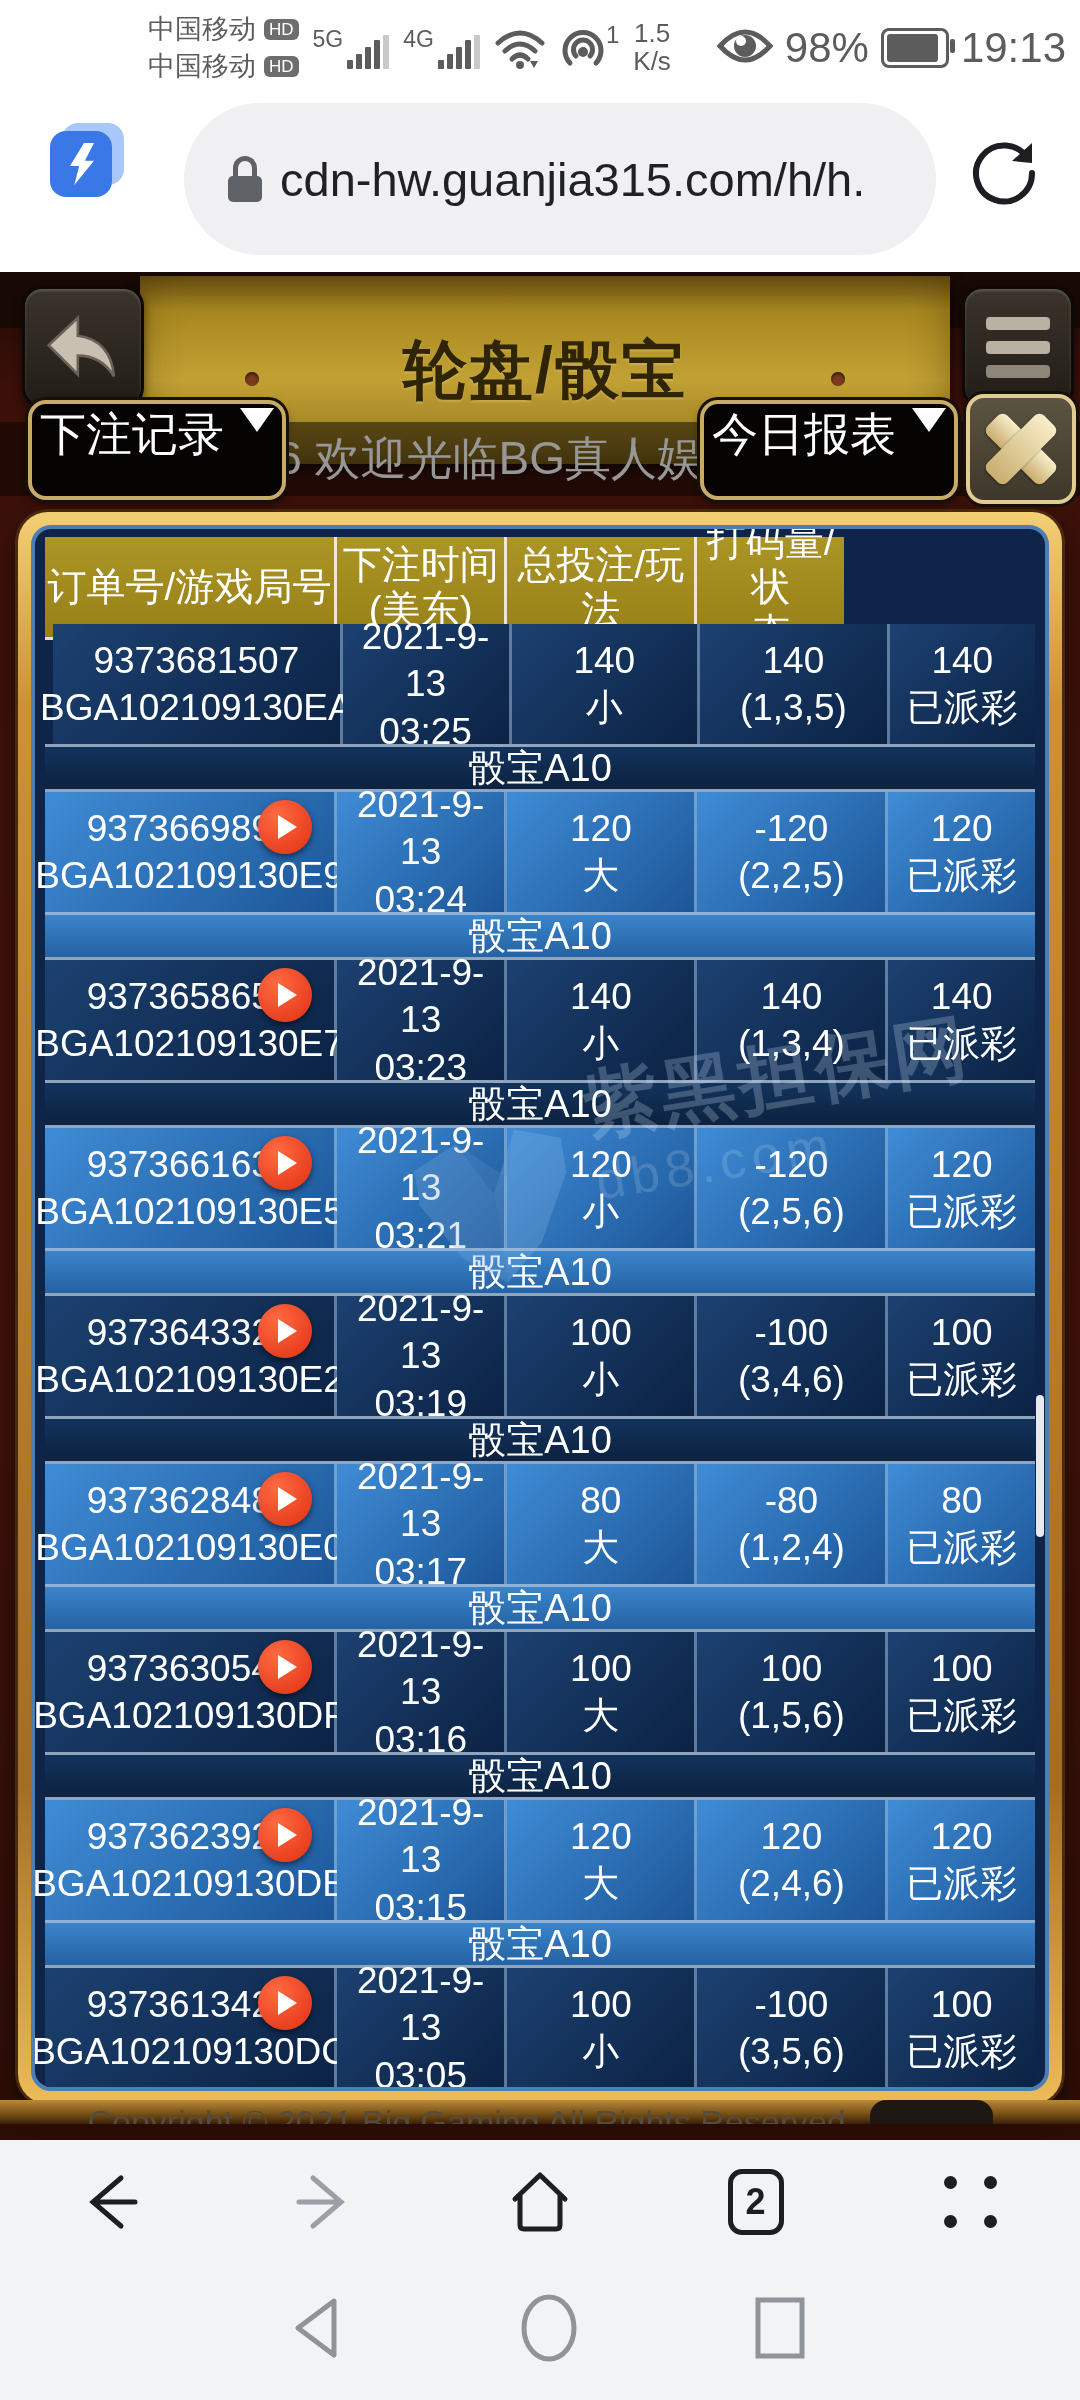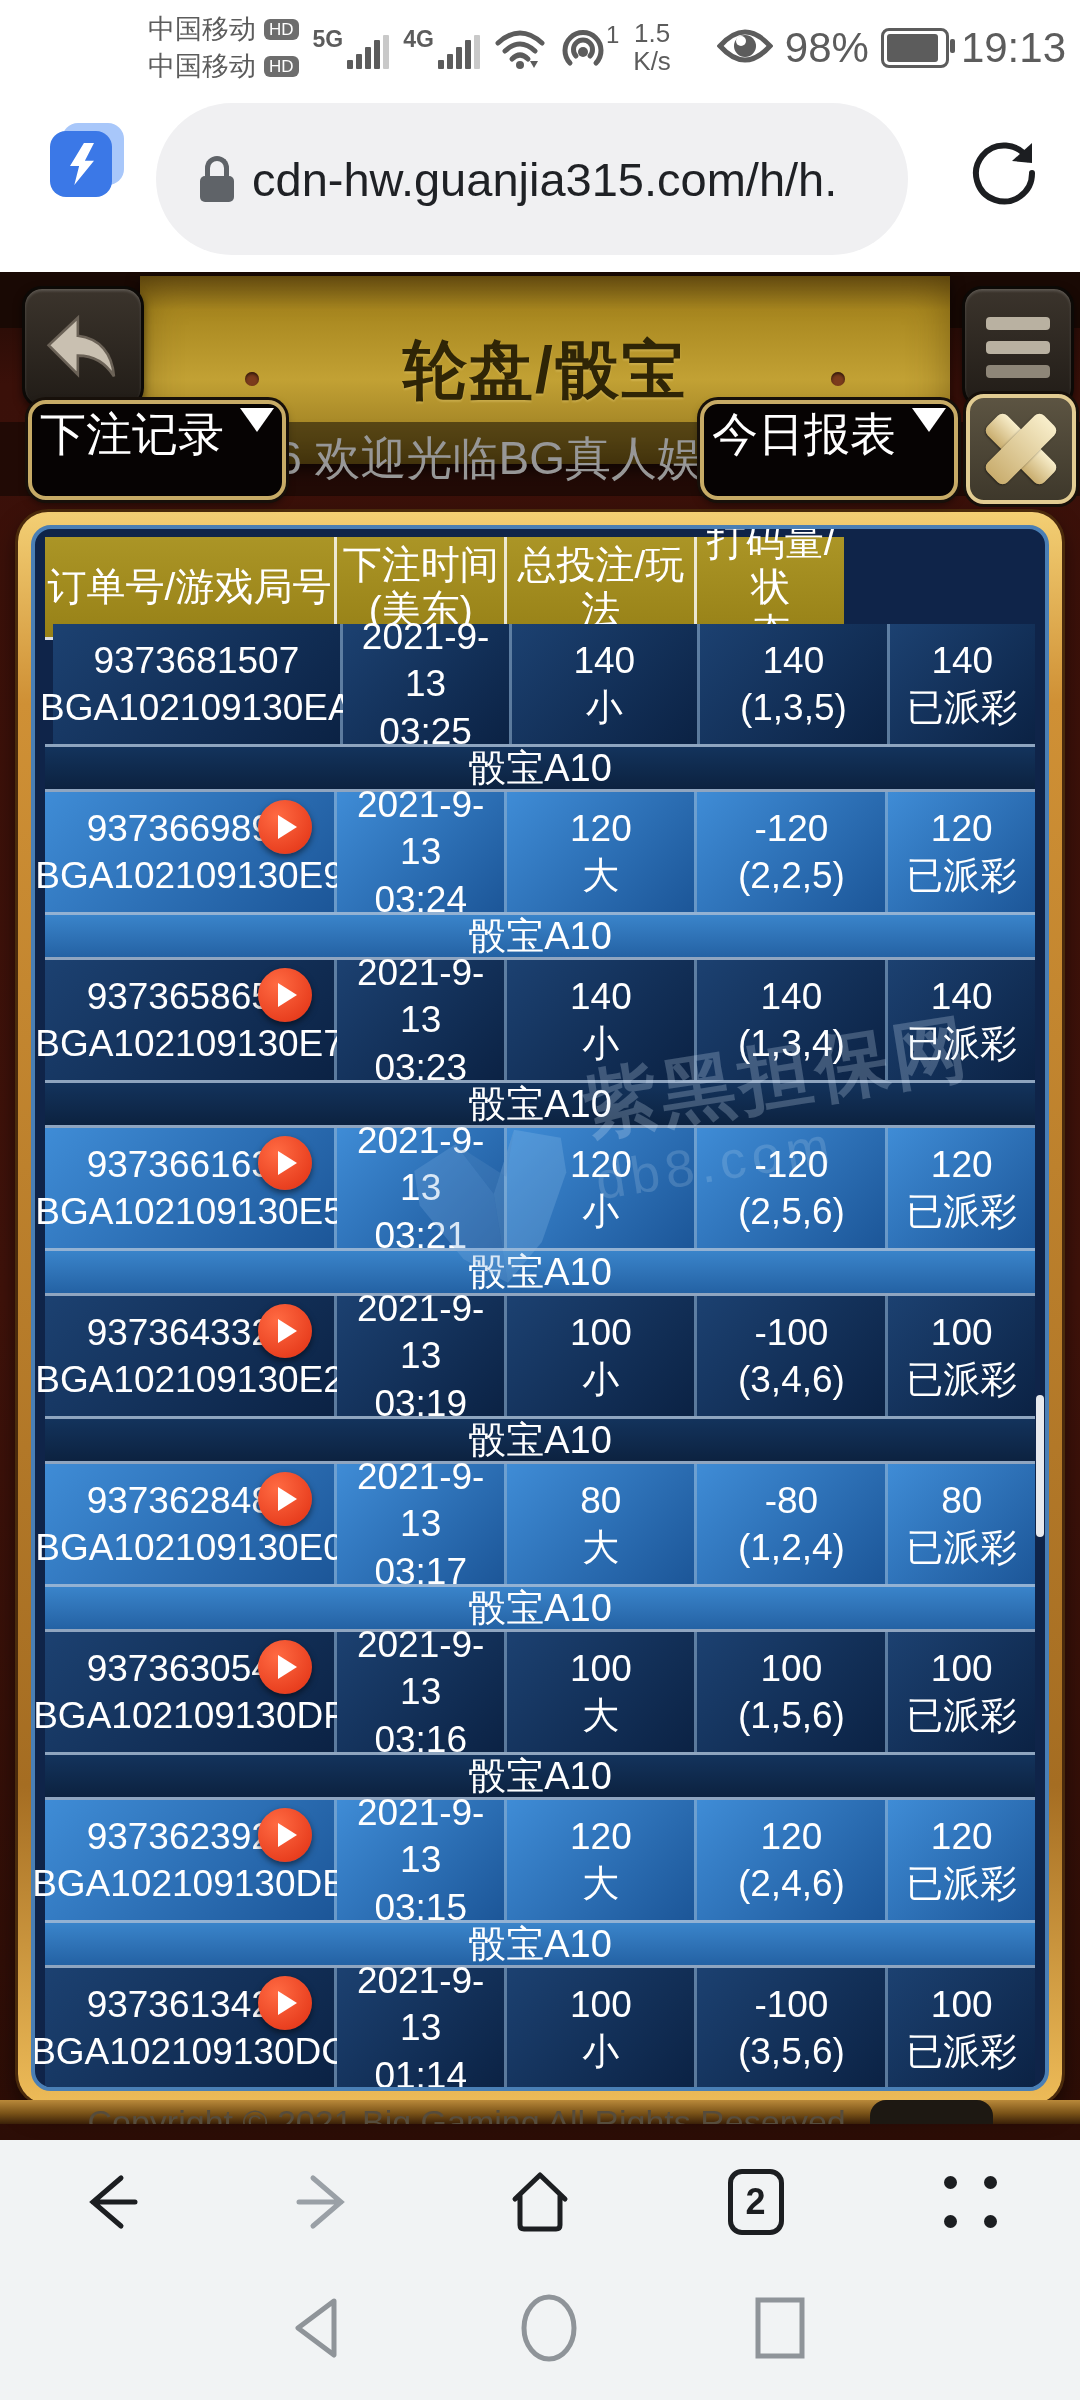--- a/index.html
+++ b/index.html
@@ -8,21 +8,21 @@
 
   
   .status-bar{position:absolute;top:0;left:0;width:1080px;height:85px;background:#fff;
     display:flex;align-items:center;padding:10px 14px 0 148px;box-sizing:border-box;color:#5c5c5c;}
   .sb-left{display:flex;align-items:center;gap:14px;}
   .carriers{display:flex;flex-direction:column;gap:1px;}
   .carrier-row{display:flex;align-items:center;gap:8px;font-size:27px;color:#5c5c5c;}
   .hd-badge{background:#6d6d6d;color:#fff;font-weight:normal;font-size:17px;border-radius:6px;
     padding:2px 5px;line-height:1;}
   .netgrp{display:flex;align-items:flex-end;gap:4px;}
-  .netlbl{font-size:23px;font-weight:bold;color:#5c5c5c;margin-bottom:16px;}
+  .netlbl{font-size:23px;font-weight:normal;color:#5c5c5c;margin-bottom:16px;}
   .bars{display:flex;align-items:flex-end;gap:3px;height:34px;}
   .bars i{display:block;width:6px;background:#5c5c5c;border-radius:1px;}
   .bars i.empty{background:#c9c9c9;}
   .wifi{position:relative;width:52px;height:42px;}
   .hotspot{display:flex;align-items:flex-start;}
   .sup1{font-size:24px;margin-top:-4px;color:#5c5c5c;}
   .speed{display:flex;flex-direction:column;align-items:center;line-height:1.05;font-size:26px;color:#5c5c5c;}
   .sb-right{margin-left:auto;display:flex;align-items:center;gap:12px;}
   .pct{font-size:42px;color:#5c5c5c;}
   .battery{position:relative;width:62px;height:34px;border:3px solid #5c5c5c;border-radius:8px;}
@@ -30,21 +30,21 @@
   .battery .nub{position:absolute;right:-9px;top:8px;width:5px;height:14px;background:#5c5c5c;border-radius:2px;}
   .clock{font-size:42px;color:#5c5c5c;}
 
   
   .addr-bar{position:absolute;top:85px;left:0;width:1080px;height:187px;background:#fff;}
   .blogo{position:absolute;left:50px;top:46px;width:66px;height:66px;}
   .blogo .shadow{position:absolute;left:12px;top:-8px;width:62px;height:62px;background:#a8c7fa;border-radius:16px;}
   .blogo .sq{position:absolute;left:0;top:0;width:62px;height:66px;background:#3b78e7;border-radius:16px;}
   .bolt{position:absolute;left:20px;top:12px;width:24px;height:42px;background:#fff;
     clip-path:polygon(58% 0,100% 0,62% 42%,100% 42%,18% 100%,38% 55%,0 55%);}
-  .url-pill{position:absolute;left:156px;top:18px;width:752px;height:152px;background:#f0f0f2;
+  .url-pill{position:absolute;left:184px;top:18px;width:752px;height:152px;background:#f0f0f2;
     border-radius:76px;display:flex;align-items:center;padding:0 30px 0 44px;box-sizing:border-box;gap:18px;}
   .lock{width:34px;height:46px;position:relative;flex:0 0 auto;}
   .lock .shackle{position:absolute;left:5px;top:0;width:24px;height:26px;border:5px solid #5f6368;
     border-bottom:none;border-radius:13px 13px 0 0;box-sizing:border-box;}
   .lock .bodyp{position:absolute;left:0;bottom:0;width:34px;height:26px;background:#5f6368;border-radius:5px;}
   .url-text{font-size:47px;color:#1f2125;white-space:nowrap;overflow:hidden;}
   .refresh{position:absolute;right:38px;top:50px;width:76px;height:76px;}
 
   
   .game{position:absolute;top:272px;left:0;width:1080px;height:1868px;overflow:hidden;
@@ -516,21 +516,21 @@
           <div class="trow dark">
             <div class="cell c0">
               <div>9373613424</div>
               <div>BGA102109130DC</div>
               <div class="playbtn">
                 <i></i>
               </div>
             </div>
             <div class="cell c1">
               <div>2021-9-13</div>
-              <div>01:14</div>
+              <div>03:05</div>
             </div>
             <div class="cell c2">
               <div>100</div>
               <div>小</div>
             </div>
             <div class="cell c3">
               <div>-100</div>
               <div>(3,5,6)</div>
             </div>
             <div class="cell c4">

